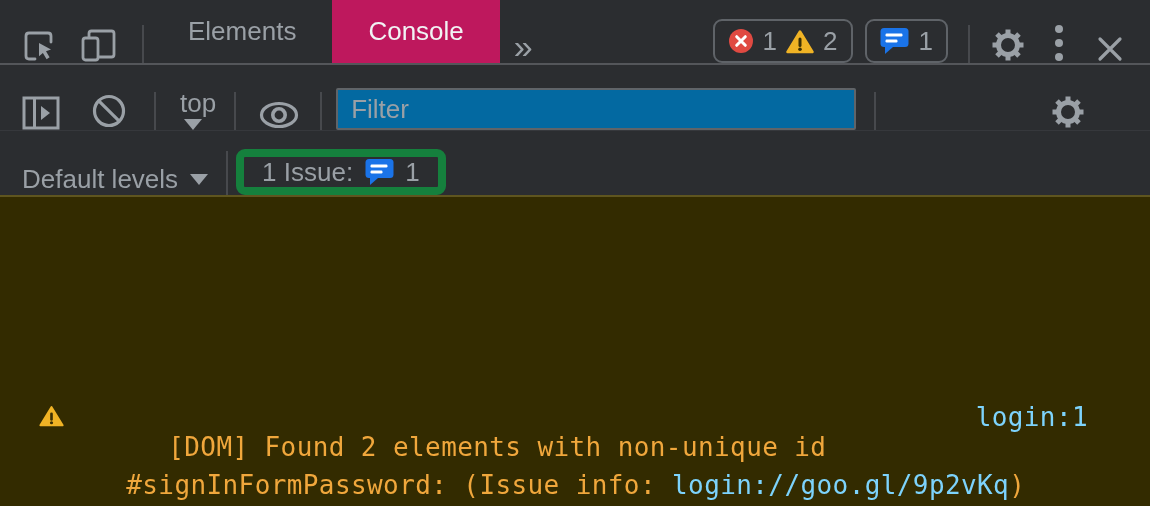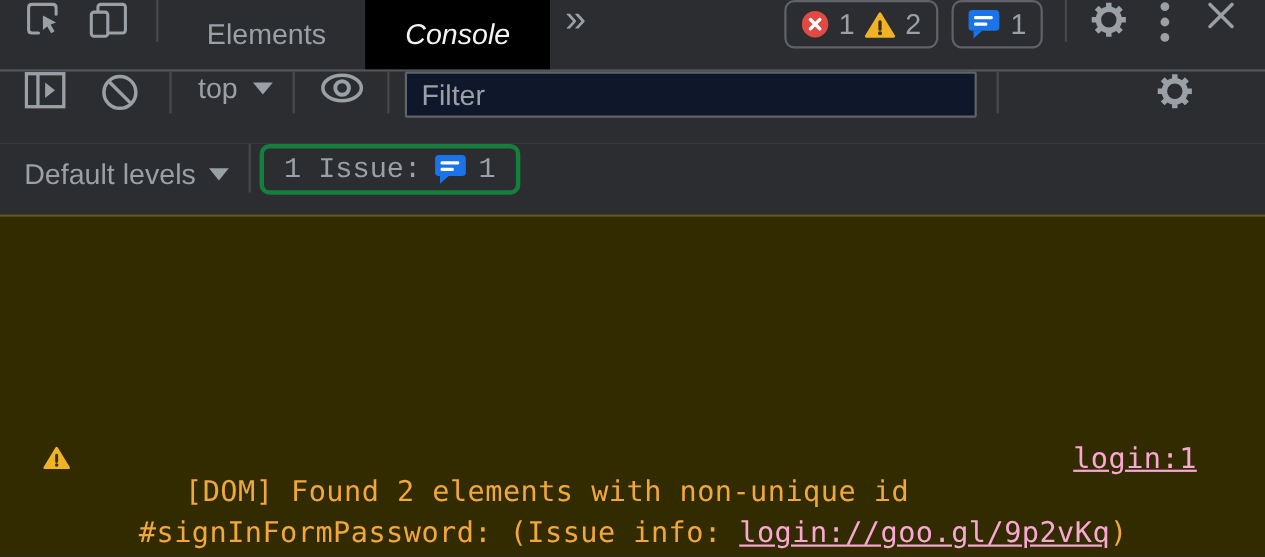--- a/index.html
+++ b/index.html
@@ -3,50 +3,50 @@
 <meta charset="utf-8">
 <style>
   * { margin:0; padding:0; box-sizing:border-box; }
   html,body { width:1150px; height:506px; overflow:hidden; }
   body {
     background:#2B2D30;
     font-family:"Liberation Sans", sans-serif;
     display:flex; flex-direction:column;
     -webkit-font-smoothing:antialiased;
   }
-  .row { display:flex; align-items:flex-start; flex-shrink:0; }
+  .row { display:flex; align-items:flex-end; flex-shrink:0; }
   .tabbar { height:65px; border-bottom:2px solid #54565A; }
   .toolbar { height:66px; border-bottom:1px solid #36383C; }
   .levelsbar { height:64px; }
   .vsep { width:2px; height:38px; background:#47494D; flex-shrink:0; }
   .ui-text { color:#9AA0A6; font-size:26px; }
   .icon { flex-shrink:0; display:block; }
   .tab { height:100%; display:flex; align-items:center; padding:0 36px; font-size:26px; color:#9AA0A6; cursor:default; }
-  .tab.active { background:#000000; color:#F1F3F4;font-style:italic; }
+  .tab.active { background:#be185d; color:#F1F3F4; }
   .more-tabs { color:#9AA0A6; font-size:34px; margin-left:14px; line-height:1; }
   .badge-group { display:flex; align-items:center; height:44px; border:2px solid #5F6368; border-radius:9px; padding:0 13px; gap:9px; }
   .badge-num { color:#9AA0A6; font-size:26px; }
   .caret { width:0; height:0; border-left:9px solid transparent; border-right:9px solid transparent; border-top:11px solid #9AA0A6; }
   .filter-input {
-    width:520px; height:42px; background:#0f172a; border:2px solid #606468;
+    width:520px; height:42px; background:#0369a1; border:2px solid #606468;
     color:#E8EAED; font-size:26px; font-family:"Liberation Sans", sans-serif;
     padding:0 13px; outline:none; border-radius:2px;
   }
   .filter-input::placeholder { color:#9AA0A6; }
-  .issue-btn { display:flex; align-items:center; height:46px; border:4px solid #15803d; border-radius:9px; padding:0 18px; margin-left:8px; cursor:pointer;font-family:Liberation Mono, monospace; }
+  .issue-btn { display:flex; align-items:center; height:46px; border:8px solid #15803d; border-radius:9px; padding:0 18px; margin-left:8px; cursor:pointer; }
   .console-area {
     position:relative; flex:1; background:#332B00; border-top:2px solid #5E551F;
     font-family:"DejaVu Sans Mono", monospace;
   }
   .cline {
     position:absolute; white-space:pre; font-size:26px; line-height:30px;
     letter-spacing:0.4px; color:#F0A73C;
     font-family:"DejaVu Sans Mono", monospace;
   }
-  .lnk { color:#f9a8d4; text-decoration:underline; cursor:pointer; }
+  .lnk { color:#7dd3fc; cursor:pointer; }
   .src-link { position:absolute; top:205px; right:62px; }
 </style>
 </head>
 <body>
 
 <div class="row tabbar">
   <svg class="icon" width="34" height="34" viewBox="0 0 34 34" style="margin-left:22px;">
     <path d="M29 13 V7 q0-3-3-3 H7 Q4 4 4 7 v20 q0 3 3 3 h6" fill="none" stroke="#9AA0A6" stroke-width="2.8" stroke-linecap="round"></path>
     <path d="M17 14 L29 20.5 L24 22.3 L27.6 28.3 L24.6 30.2 L20.9 24 L17 27.2 Z" fill="#9AA0A6"></path>
   </svg>
@@ -109,21 +109,21 @@
   <svg class="icon" width="38" height="34" viewBox="0 0 38 34" style="margin-left:22px;">
     <rect x="2" y="2" width="34" height="30" fill="none" stroke="#9AA0A6" stroke-width="3"></rect>
     <path d="M12.5 2 L12.5 32" stroke="#9AA0A6" stroke-width="3"></path>
     <polygon points="19,10 28,17 19,24" fill="#9AA0A6"></polygon>
   </svg>
   <svg class="icon" width="38" height="38" viewBox="0 0 38 38" style="margin-left:30px;">
     <circle cx="19" cy="19" r="14.5" fill="none" stroke="#9AA0A6" stroke-width="3.2"></circle>
     <path d="M8.8 8.8 L29.2 29.2" stroke="#9AA0A6" stroke-width="3.2"></path>
   </svg>
   <div class="vsep" style="margin-left:26px;"></div>
-  <div style="display:flex; align-items:center;">
+  <div style="display:flex; align-items:center;flex-direction:column;">
     <span class="ui-text" style="margin-left:24px;">top</span>
     <div class="caret" style="margin-left:14px;"></div>
   </div>
   <div class="vsep" style="margin-left:18px;"></div>
   <svg class="icon" width="42" height="30" viewBox="0 0 42 30" style="margin-left:22px;">
     <ellipse cx="21" cy="15" rx="17.5" ry="11.5" fill="none" stroke="#9AA0A6" stroke-width="3.2"></ellipse>
     <circle cx="21" cy="15" r="6.2" fill="none" stroke="#9AA0A6" stroke-width="3.6"></circle>
   </svg>
   <div class="vsep" style="margin-left:20px;"></div>
   <input class="filter-input" type="text" style="margin-left: 14px;" placeholder="Filter">

